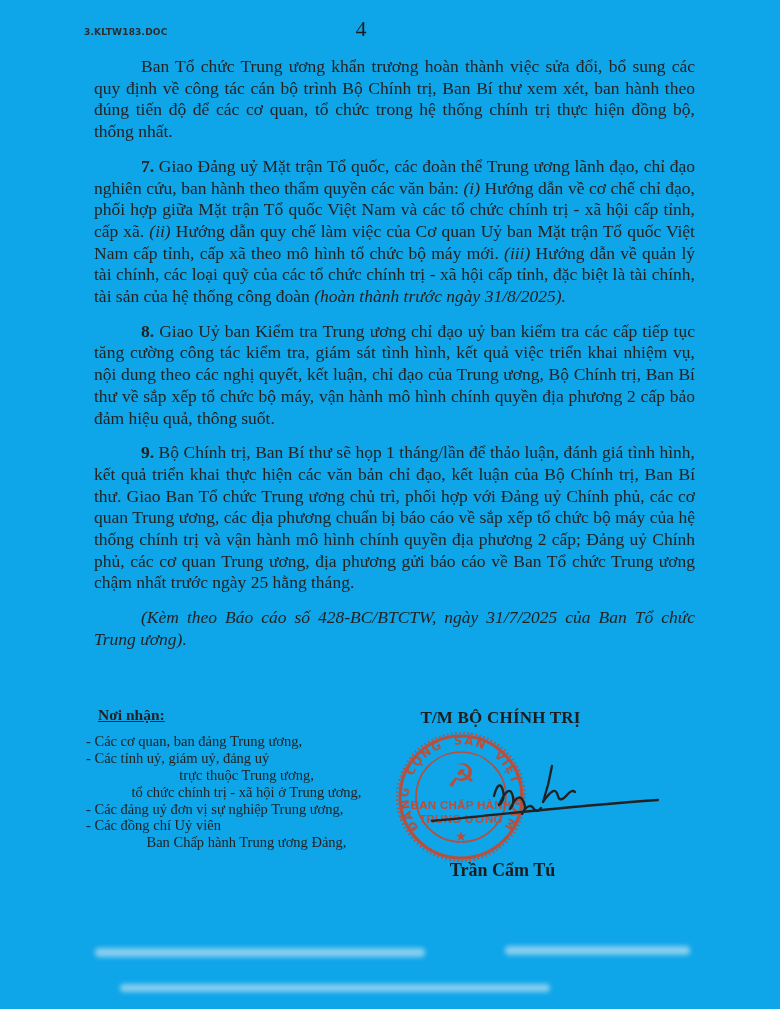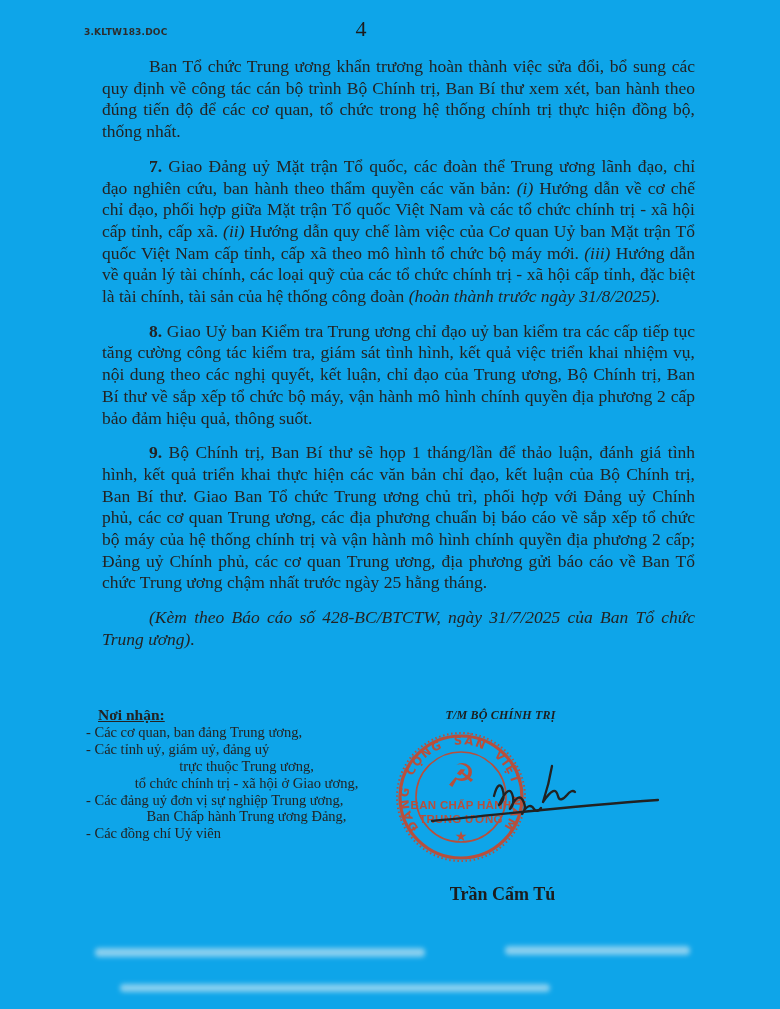--- a/index.html
+++ b/index.html
@@ -18,38 +18,38 @@
   }
   .page-num {
     position: absolute; left: 0; top: 16px; width: 722px; text-align: center;
     font-size: 22px; color: #1c1c1c;
   }
 
   .body-text {
     position: absolute; left: 86px; top: 56px; width: 609px;
     font-size: 17.5px; line-height: 21.7px; text-align: justify; color: var(--ink);
   }
-  .para { margin: 0 0 13px 16px; text-indent: 47px; }
+  .para { margin: 0 0 13px 8px; text-indent: 47px; }
   .seg-b { font-weight: bold; }
   .seg-i { font-style: italic; }
 
   .recipients {
     position: absolute; left: 86px; top: 707px; width: 310px;
     font-size: 14.5px; line-height: 16.9px; color: var(--ink);
   }
   .recipients-label {
-    display: inline-block; margin-left: 12px; 
+    display: inline-block; margin-left: 12px; margin-bottom: 9px;
     font-weight: bold; text-decoration: underline; font-size: 15.5px;
   }
   .r-line { white-space: nowrap; }
   .r-line.cont { padding-left: 11px; text-align: center; }
 
   .authority {
     position: absolute; left: 398px; top: 708px; width: 205px; text-align: center;
-    font-weight: bold; font-size: 12px; letter-spacing: 0.2px; color: #1d1d1d; font-style: italic;
+    font-weight: bold; font-size: 17px; letter-spacing: 0.2px; color: #1d1d1d;
   }
 
   .stamp { position: absolute; left: 388px; top: 730px; width: 146px; height: 137px; opacity: 0.93; z-index: 1; }
   .st-scallop { fill: none; stroke: var(--stamp-red); stroke-width: 2; stroke-dasharray: 1.5 2.6; }
   .st-outer   { fill: none; stroke: var(--stamp-red); stroke-width: 3.2; }
   .st-inner   { fill: none; stroke: var(--stamp-red); stroke-width: 1.6; }
   .st-ring {
     font-family: "DejaVu Sans", "Liberation Sans", sans-serif;
     font-size: 11.5px; font-weight: bold; fill: var(--stamp-red); letter-spacing: 1.6px; word-spacing: 5px;
   }
@@ -57,21 +57,21 @@
   .st-c1, .st-c2 {
     font-family: "Liberation Sans", "DejaVu Sans", sans-serif;
     font-size: 11.5px; font-weight: bold; fill: var(--stamp-red); text-anchor: middle; letter-spacing: 0.3px;
   }
   .st-star { font-family: "DejaVu Sans", sans-serif; font-size: 14px; fill: var(--stamp-red); text-anchor: middle; }
 
   .signature-svg { position: absolute; left: 428px; top: 760px; width: 235px; height: 72px; z-index: 2; }
   .sig-stroke { fill: none; stroke: #222222; stroke-width: 2.3; stroke-linecap: round; stroke-linejoin: round; }
 
   .signer-name {
-    position: absolute; left: 415px; top: 884px; width: 175px; text-align: center;
+    position: absolute; left: 415px; top: 860px; width: 175px; text-align: center;
     font-weight: bold; font-size: 18px; color: #1c1c1c; z-index: 3;
   }
 
   .ghost { position: absolute; background: #eef3f5; filter: blur(2.5px); border-radius: 4px; opacity: 0.55; }
   .ghost-1 { left: 95px;  top: 948px; width: 330px; height: 9px; }
   .ghost-2 { left: 505px; top: 946px; width: 185px; height: 9px; }
   .ghost-3 { left: 120px; top: 984px; width: 430px; height: 8px; }
 </style>
 </head>
 <body>
@@ -87,24 +87,24 @@
     <p class="para"><span class="seg-b">8.</span><span> Giao Uỷ ban Kiểm tra Trung ương chỉ đạo uỷ ban kiểm tra các cấp tiếp tục tăng cường công tác kiểm tra, giám sát tình hình, kết quả việc triển khai nhiệm vụ, nội dung theo các nghị quyết, kết luận, chỉ đạo của Trung ương, Bộ Chính trị, Ban Bí thư về sắp xếp tổ chức bộ máy, vận hành mô hình chính quyền địa phương 2 cấp bảo đảm hiệu quả, thông suốt.</span></p>
     <p class="para"><span class="seg-b">9.</span><span> Bộ Chính trị, Ban Bí thư sẽ họp 1 tháng/lần để thảo luận, đánh giá tình hình, kết quả triển khai thực hiện các văn bản chỉ đạo, kết luận của Bộ Chính trị, Ban Bí thư. Giao Ban Tổ chức Trung ương chủ trì, phối hợp với Đảng uỷ Chính phủ, các cơ quan Trung ương, các địa phương chuẩn bị báo cáo về sắp xếp tổ chức bộ máy của hệ thống chính trị và vận hành mô hình chính quyền địa phương 2 cấp; Đảng uỷ Chính phủ, các cơ quan Trung ương, địa phương gửi báo cáo về Ban Tổ chức Trung ương chậm nhất trước ngày 25 hằng tháng.</span></p>
     <p class="para"><span class="seg-i">(Kèm theo Báo cáo số 428-BC/BTCTW, ngày 31/7/2025 của Ban Tổ chức Trung ương).</span></p>
   </div>
 
   <div class="recipients">
     <div><span class="recipients-label">Nơi nhận:</span></div>
     <div class="r-line">- Các cơ quan, ban đảng Trung ương,</div>
     <div class="r-line">- Các tỉnh uỷ, giám uỷ, đảng uỷ</div>
     <div class="r-line cont">trực thuộc Trung ương,</div>
-    <div class="r-line cont">tổ chức chính trị - xã hội ở Giao ương,</div>
+    <div class="r-line cont">tổ chức chính trị - xã hội ở Trung ương,</div>
     <div class="r-line">- Các đảng uỷ đơn vị sự nghiệp Trung ương,</div>
+    <div class="r-line">- Các đồng chí Uỷ viên</div>
     <div class="r-line cont">Ban Chấp hành Trung ương Đảng,</div>
-    <div class="r-line">- Các đồng chí Uỷ viên</div>
   </div>
 
   <div class="authority">T/M BỘ CHÍNH TRỊ</div>
 
   <svg class="stamp" viewBox="0 0 146 137" aria-hidden="true">
     <circle class="st-scallop" cx="73" cy="67" r="64"></circle>
     <circle class="st-outer" cx="73" cy="67" r="61"></circle>
     <circle class="st-inner" cx="73" cy="67" r="45"></circle>
     <defs>
       <path id="ringArc" d="M 30 97.1 A 52.5 52.5 0 1 1 116 97.1" fill="none"></path>

